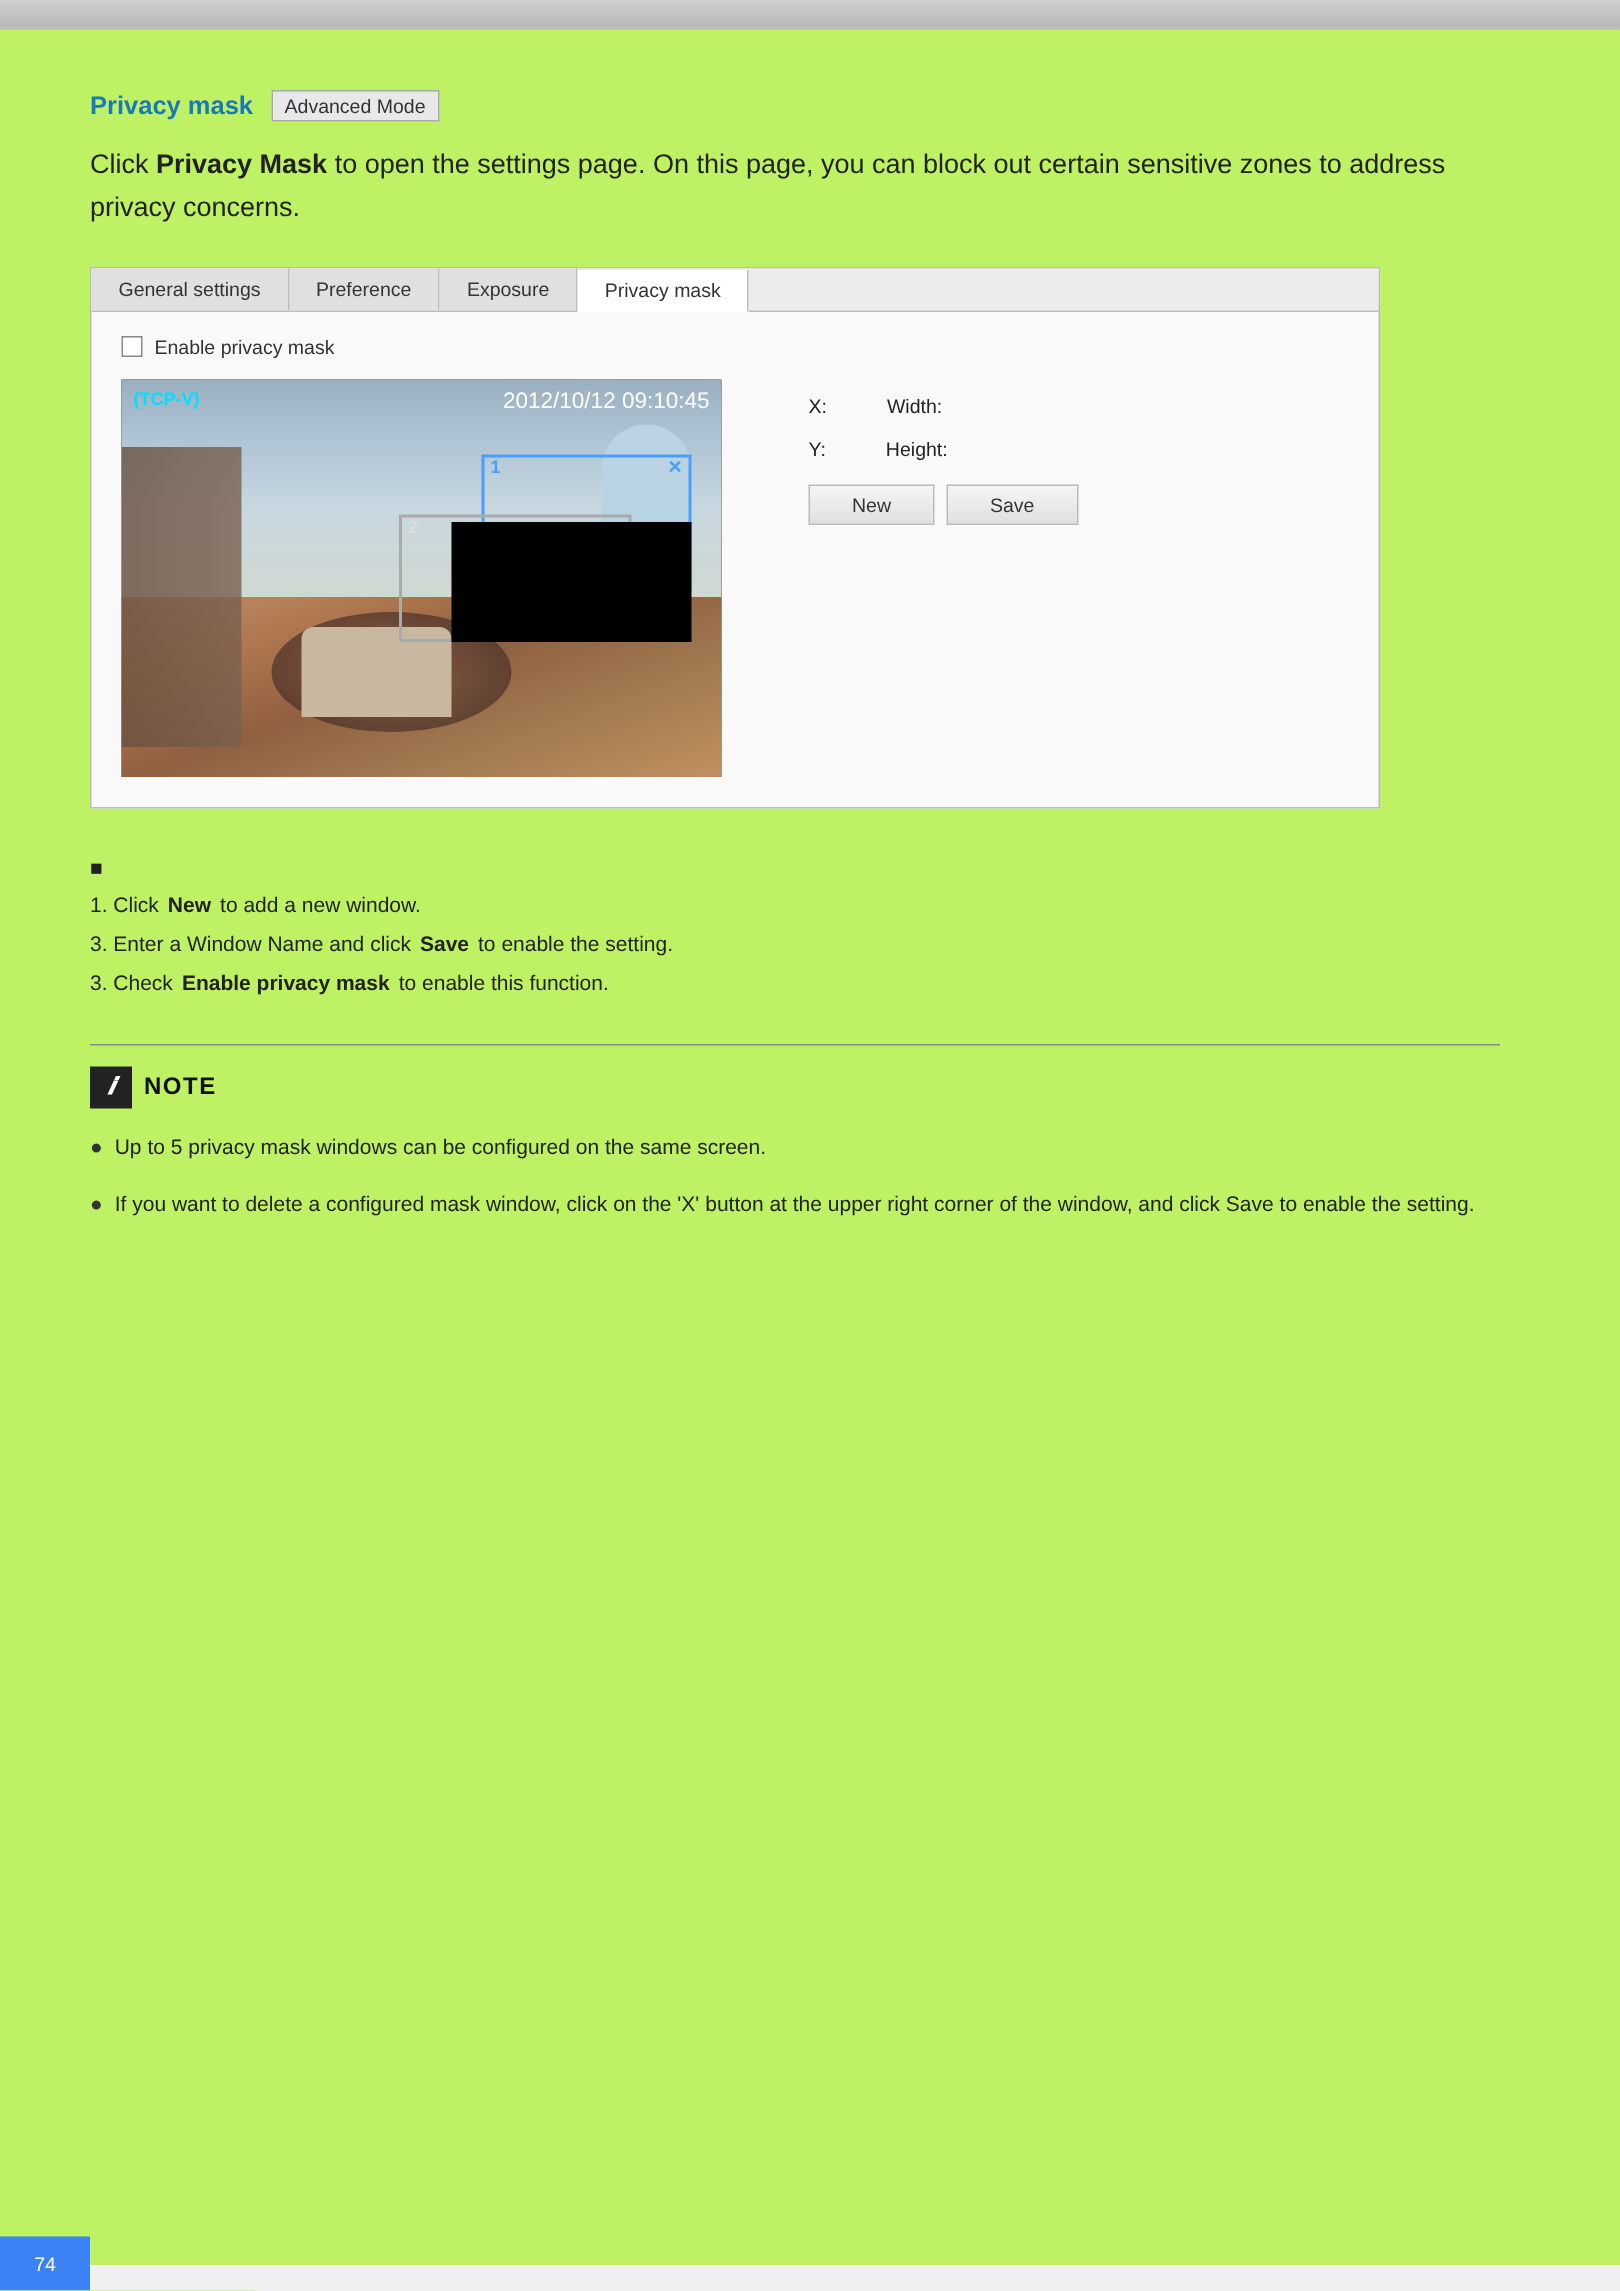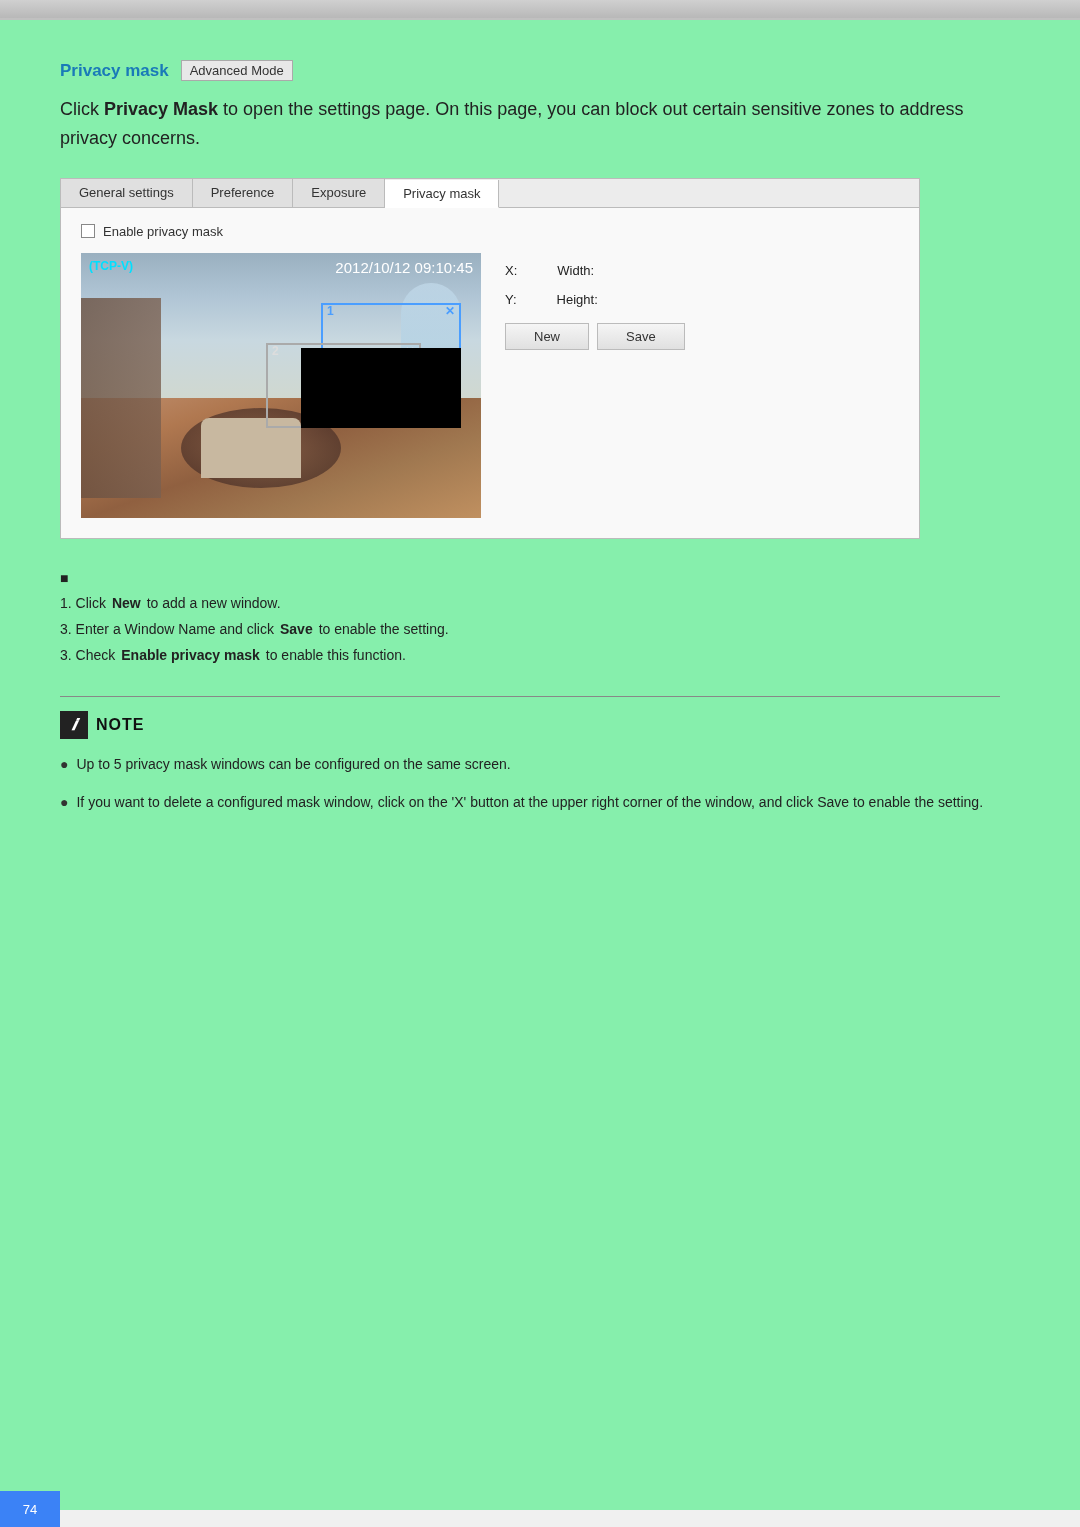--- a/index.html
+++ b/index.html
@@ -17,21 +17,21 @@
       background: linear-gradient(to bottom, #d0d0d0, #b8b8b8);
       width: 100%;
     }
     .divider-line {
       height: 2px;
       background: #c0c0c0;
       width: 100%;
     }
     .content-area {
       padding: 40px 80px 60px 60px;
-      background: #86efac;
+      background: #bef264;
       min-height: 1490px;
     }
     .page-heading {
       display: flex;
       align-items: center;
       gap: 12px;
       margin-bottom: 14px;
     }
     .privacy-mask-title {
       color: #1a7ab8;
@@ -98,21 +98,21 @@
       border: 1px solid #888;
       background: #fff;
       display: inline-block;
     }
     .enable-label {
       font-size: 13px;
       color: #333;
     }
     .camera-section {
       display: flex;
-      gap: 4px;
+      gap: 38px;
       align-items: flex-start;
     }
     .camera-feed {
       width: 400px;
       height: 265px;
       position: relative;
       background: #2a3a2a;
       overflow: hidden;
       flex-shrink: 0;
     }

